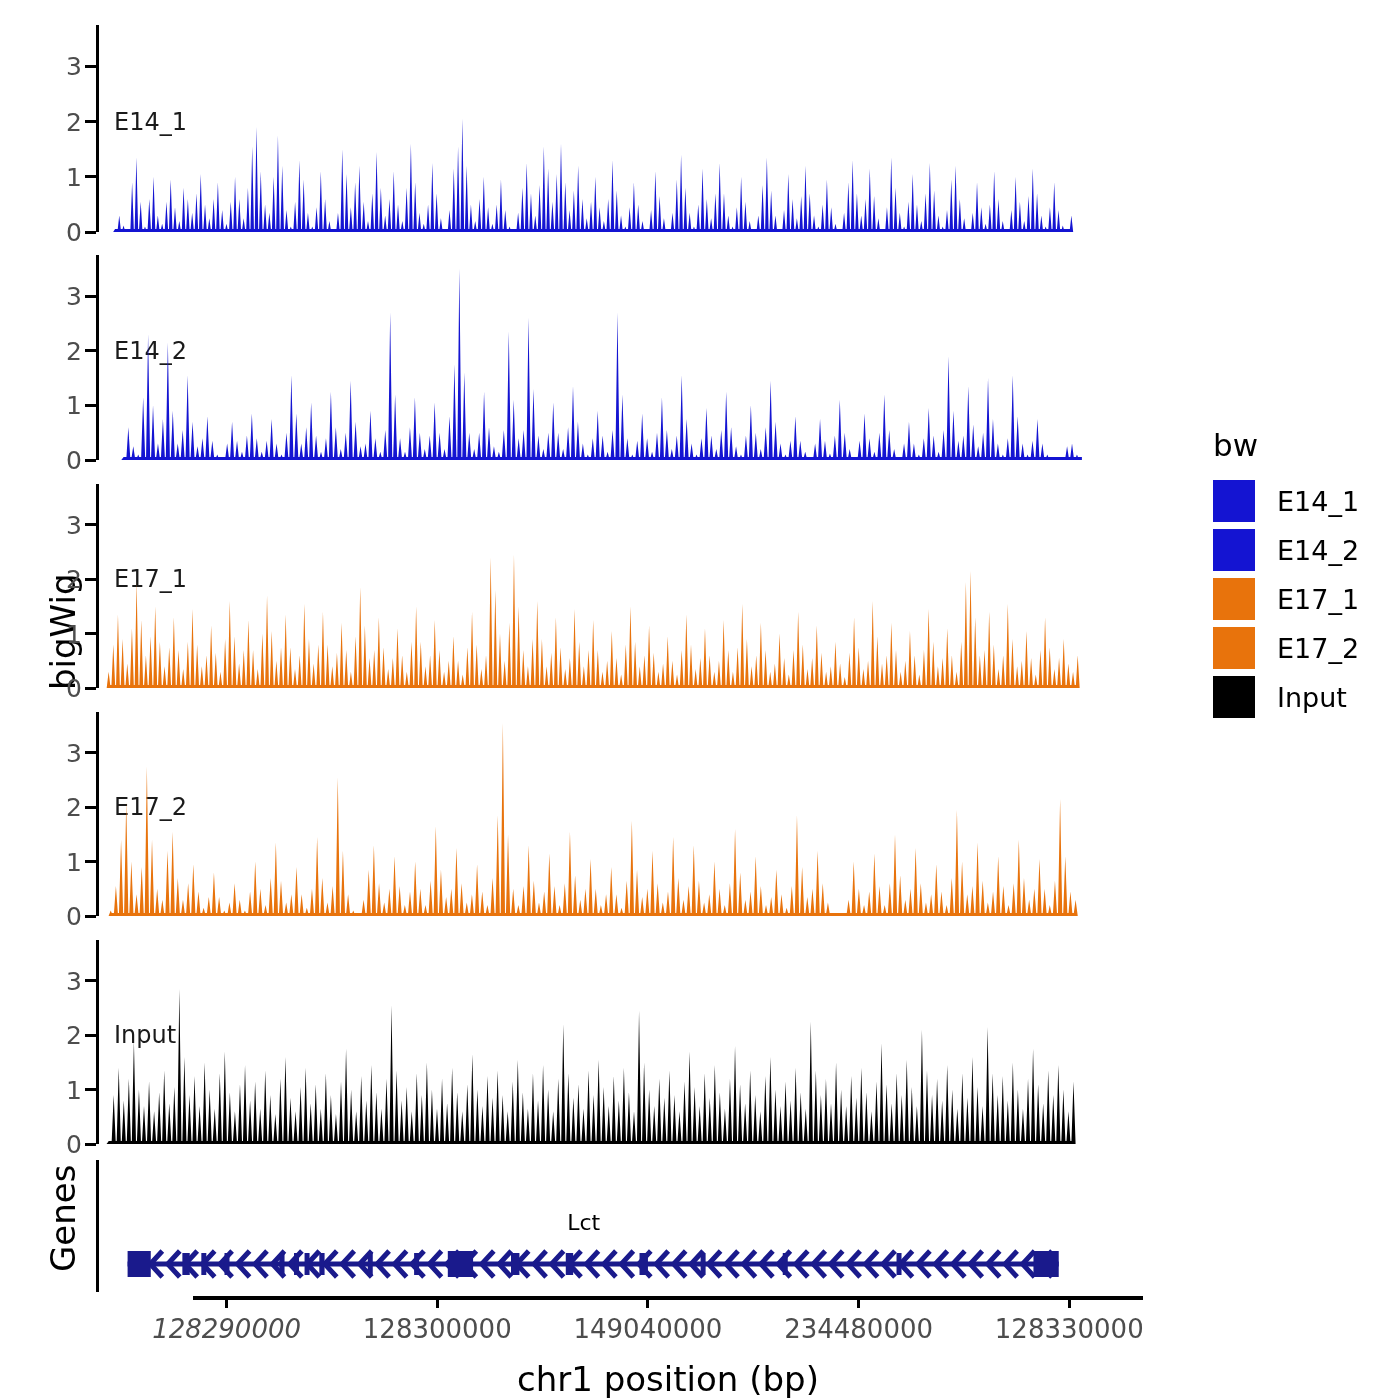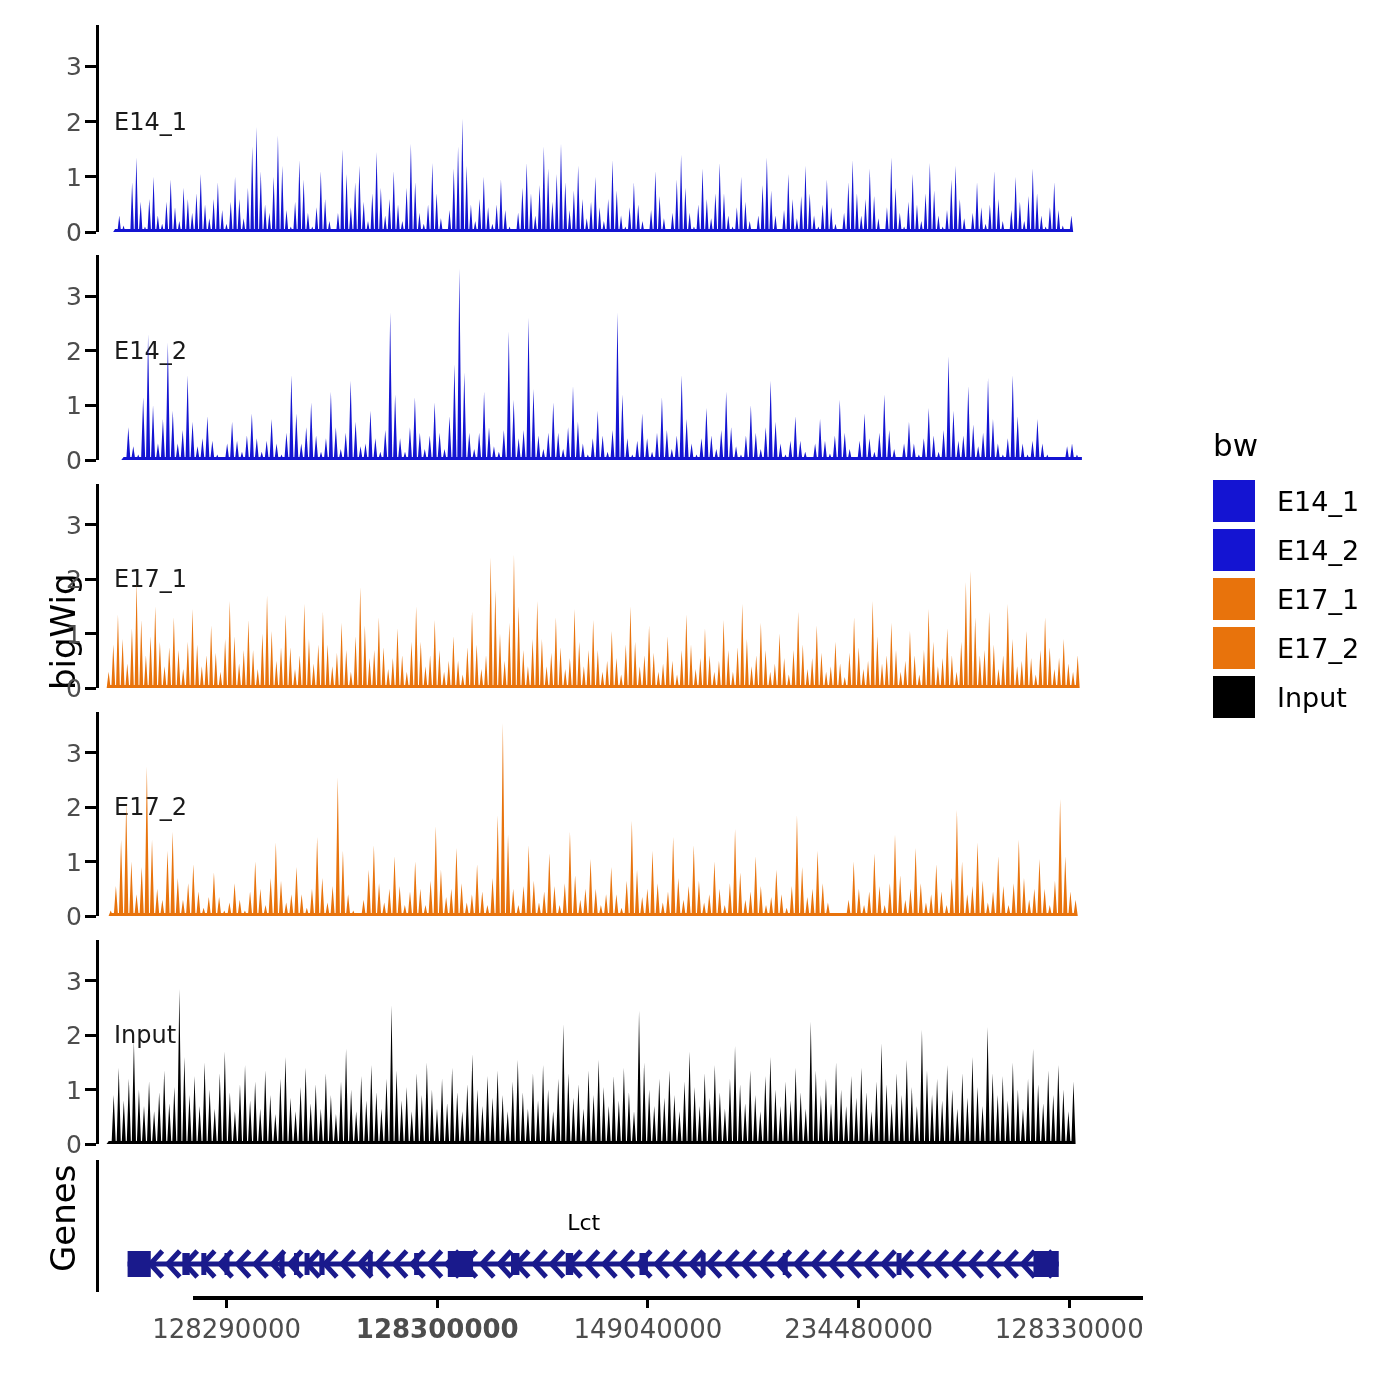--- a/index.html
+++ b/index.html
@@ -226,30 +226,31 @@
         <rect x="700.6056338028169" y="1253" width="5" height="22" fill="#1a1a8c"></rect>
         <rect x="782.7645875251509" y="1253" width="5" height="22" fill="#1a1a8c"></rect>
         <rect x="896.523138832998" y="1253" width="5" height="22" fill="#1a1a8c"></rect>
         <rect x="1033.4547283702213" y="1251" width="25.279678068410476" height="26" fill="#1a1a8c"></rect>
       </svg>
     </div>
 
   <div id="xaxis">
       <div class="xaxis-line" style="left: 193px; top: 1296px; width: 950px;"></div>
       <div class="xtick" style="left: 225.112px; top: 1296px;"></div>
-      <div class="xtick-label" style="left: 226.612px; top: 1316px;">128290000</div>
+      <div class="xtick-label" style="left: 226.612px; top: 1316px; font-style: italic;">128290000</div>
       <div class="xtick" style="left: 435.776px; top: 1296px;"></div>
-      <div class="xtick-label" style="left: 437.276px; top: 1316px; font-weight: bold;">128300000</div>
+      <div class="xtick-label" style="left: 437.276px; top: 1316px;">128300000</div>
       <div class="xtick" style="left: 646.44px; top: 1296px;"></div>
       <div class="xtick-label" style="left: 647.94px; top: 1316px;">149040000</div>
       <div class="xtick" style="left: 857.104px; top: 1296px;"></div>
       <div class="xtick-label" style="left: 858.604px; top: 1316px;">234480000</div>
       <div class="xtick" style="left: 1067.77px; top: 1296px;"></div>
       <div class="xtick-label" style="left: 1069.27px; top: 1316px;">128330000</div>
     </div>
+  <div class="xaxis-title" id="xaxis-title" style="left: 668px; top: 1362px;">chr1 position (bp)</div>
 
   <div id="legend" style="left: 1205px; top: 430px; width: 195px; height: 300px; text-decoration: underline;">
     <div class="legend-title" id="legend-title" style="left: 8px; top: 0px;">bw</div>
     <div id="legend-items" style="position: absolute; left: 0px; top: 0px;">
         <div class="legend-row" style="left: 8px; top: 50px;">
           <span class="legend-swatch" style="background: rgb(20, 20, 210);"></span>
           <span class="legend-label">E14_1</span>
         </div>
         <div class="legend-row" style="left: 8px; top: 99px;">
           <span class="legend-swatch" style="background: rgb(20, 20, 210);"></span>

